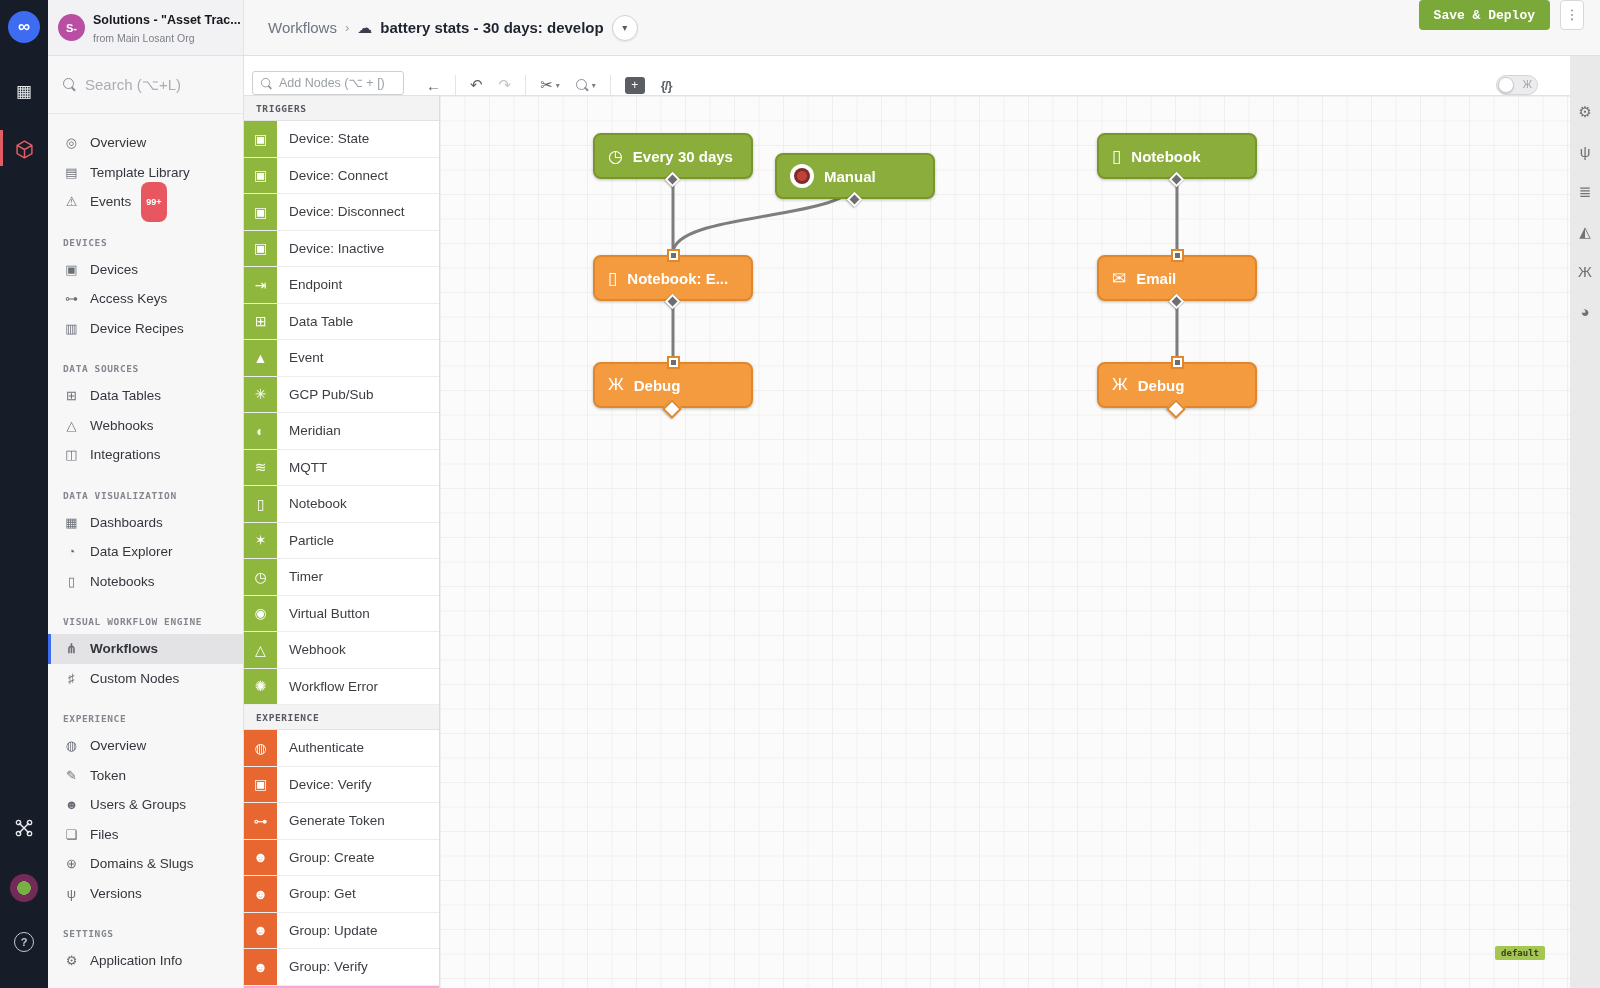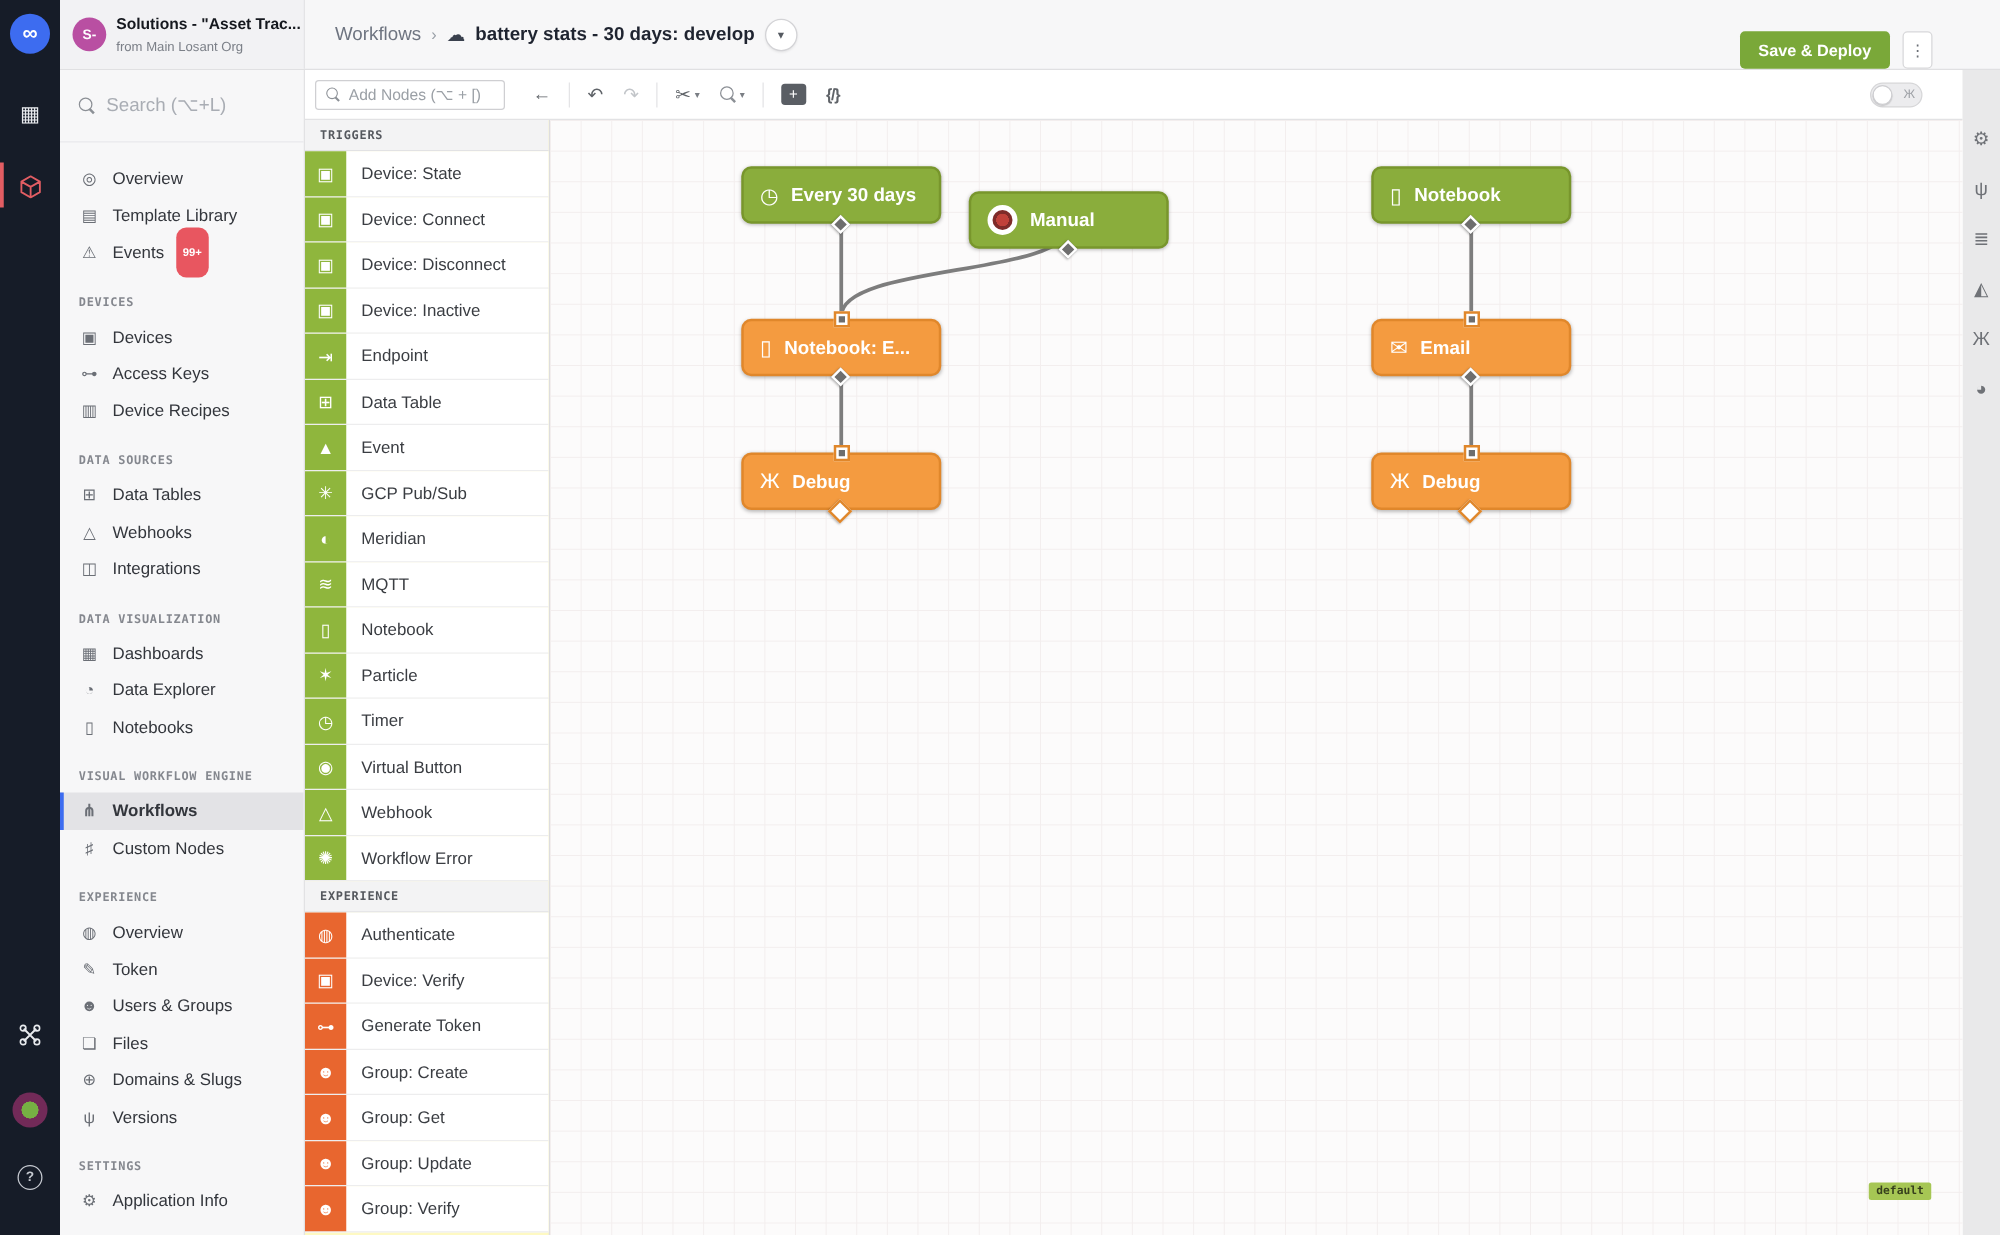--- a/index.html
+++ b/index.html
@@ -33,21 +33,21 @@
   .solution-title { font-size:12.5px; font-weight:bold; color:#15181e; white-space:nowrap; overflow:hidden; }
   .solution-sub { font-size:10.5px; color:#7c8088; margin-top:2px; white-space:nowrap; }
   .breadcrumb { display:flex; align-items:center; gap:8px; padding-left:24px; font-size:15px; }
   .crumb-section { color:#6e7480; cursor:pointer; }
   .crumb-sep { color:#9aa0a8; font-size:13px; }
   .crumb-cloud { color:#39404d; font-size:15px; }
   .crumb-title { color:#1f2430; font-weight:bold; }
   .crumb-caret-btn { width:26px; height:26px; border-radius:50%; background:#fff; border:1px solid #d3d3d6;
     box-shadow:0 1px 2px rgba(0,0,0,.08); color:#555a61; font-size:10px;
     display:flex; align-items:center; justify-content:center; cursor:pointer; }
-  .topbar-actions { margin-left:auto; display:flex; align-items:flex-end; gap:10px; padding-right:54px; }
+  .topbar-actions { margin-left:auto; display:flex; align-items:flex-start; gap:10px; padding-right:16px;font-family:Liberation Mono, monospace; }
   .save-btn { height:30px; padding:0 15px; border:none; border-radius:4px; background:var(--save-green);
     color:#fff; font-size:13px; font-weight:bold; font-family:inherit; cursor:pointer; }
   .kebab-btn { width:24px; height:30px; border-radius:4px; background:#fff; border:1px solid #d8d8da;
     color:#6b6f76; font-size:13px; display:flex; align-items:center; justify-content:center; cursor:pointer; }
 
   
   .content { flex:1; display:flex; min-height:0; }
 
   
   .sidebar { width:196px; flex:none; background:#f7f7f8; border-right:1px solid #e2e2e4;
@@ -73,21 +73,21 @@
   .nav-item.active::before { content:''; position:absolute; left:0; top:0; width:3px; height:100%;
     background:var(--accent-blue); }
   .nav-badge { background:var(--events-red); color:#fff; font-size:9px; font-weight:bold;
     padding:15px 5px; border-radius:8px; }
 
   
   .centercol { flex:1; display:flex; flex-direction:column; min-width:0; }
 
   
   .wf-toolbar { height:40px; flex:none; background:#fff; border-bottom:1px solid #e2e2e4;
-    display:flex; align-items:center; padding-left:8px; }
+    display:flex; align-items:flex-end; padding-left:8px; }
   .add-nodes { width:152px; height:24px; flex:none; border:1px solid #cfcfd2; border-radius:3px;
     background:#fff; display:flex; align-items:center; gap:6px; padding:0 7px; margin-right:14px; }
   .add-nodes .mag { transform:scale(.85); }
   .add-nodes input { flex:1; min-width:0; border:none; outline:none; background:transparent;
     font-size:12.5px; color:#3a3d42; font-family:inherit; }
   .add-nodes input::placeholder { color:#9ba0a6; }
   .tb-icons { display:flex; align-items:center; }
   .tb-item { display:flex; align-items:center; padding:0 8px; color:#5f6368; font-size:15px; cursor:pointer; }
   .tb-item.disabled { color:#c2c5c9; cursor:default; }
   .tb-caret { font-size:8px; color:#7a7e84; margin-left:3px; }
@@ -98,21 +98,21 @@
   .debug-toggle { margin-left:auto; margin-right:32px; position:relative; width:42px; height:20px;
     border-radius:10px; background:#ececee; border:1px solid #d6d6d8; cursor:pointer; flex:none; }
   .debug-toggle .knob { position:absolute; left:1px; top:1px; width:16px; height:16px; border-radius:50%;
     background:#fff; border:1px solid #cdcdd0; box-shadow:0 1px 1px rgba(0,0,0,.15); }
   .debug-toggle .tgl-glyph { position:absolute; right:5px; top:3px; font-size:10px; color:#a0a3a8; }
 
   
   .workrow { flex:1; display:flex; min-height:0; }
 
   
-  .palette { width:196px; flex:none; background:#fef9c3; border-right:1px solid #dddddf; overflow:hidden; }
+  .palette { width:196px; flex:none; background:#f9a8d4; border-right:1px solid #dddddf; overflow:hidden; }
   .pal-header { height:25px; line-height:25px; background:#f3f3f4; border-bottom:1px solid #e2e2e4;
     padding-left:12px; font-family:"DejaVu Sans Mono", monospace; font-size:9.5px; font-weight:bold;
     letter-spacing:.6px; color:#55585e; }
   .pal-row { height:36.5px; display:flex; align-items:center; border-bottom:1px solid #ededee;
     background:#fff; cursor:grab; }
   .pal-icon { width:33px; height:100%; flex:none; display:flex; align-items:center; justify-content:center;
     color:#fff; font-size:14px; }
   .pal-icon.green { background:var(--palette-green); }
   .pal-icon.orange { background:var(--palette-orange); }
   .pal-label { padding-left:12px; font-size:13.5px; color:#3a3d42; white-space:nowrap; }

